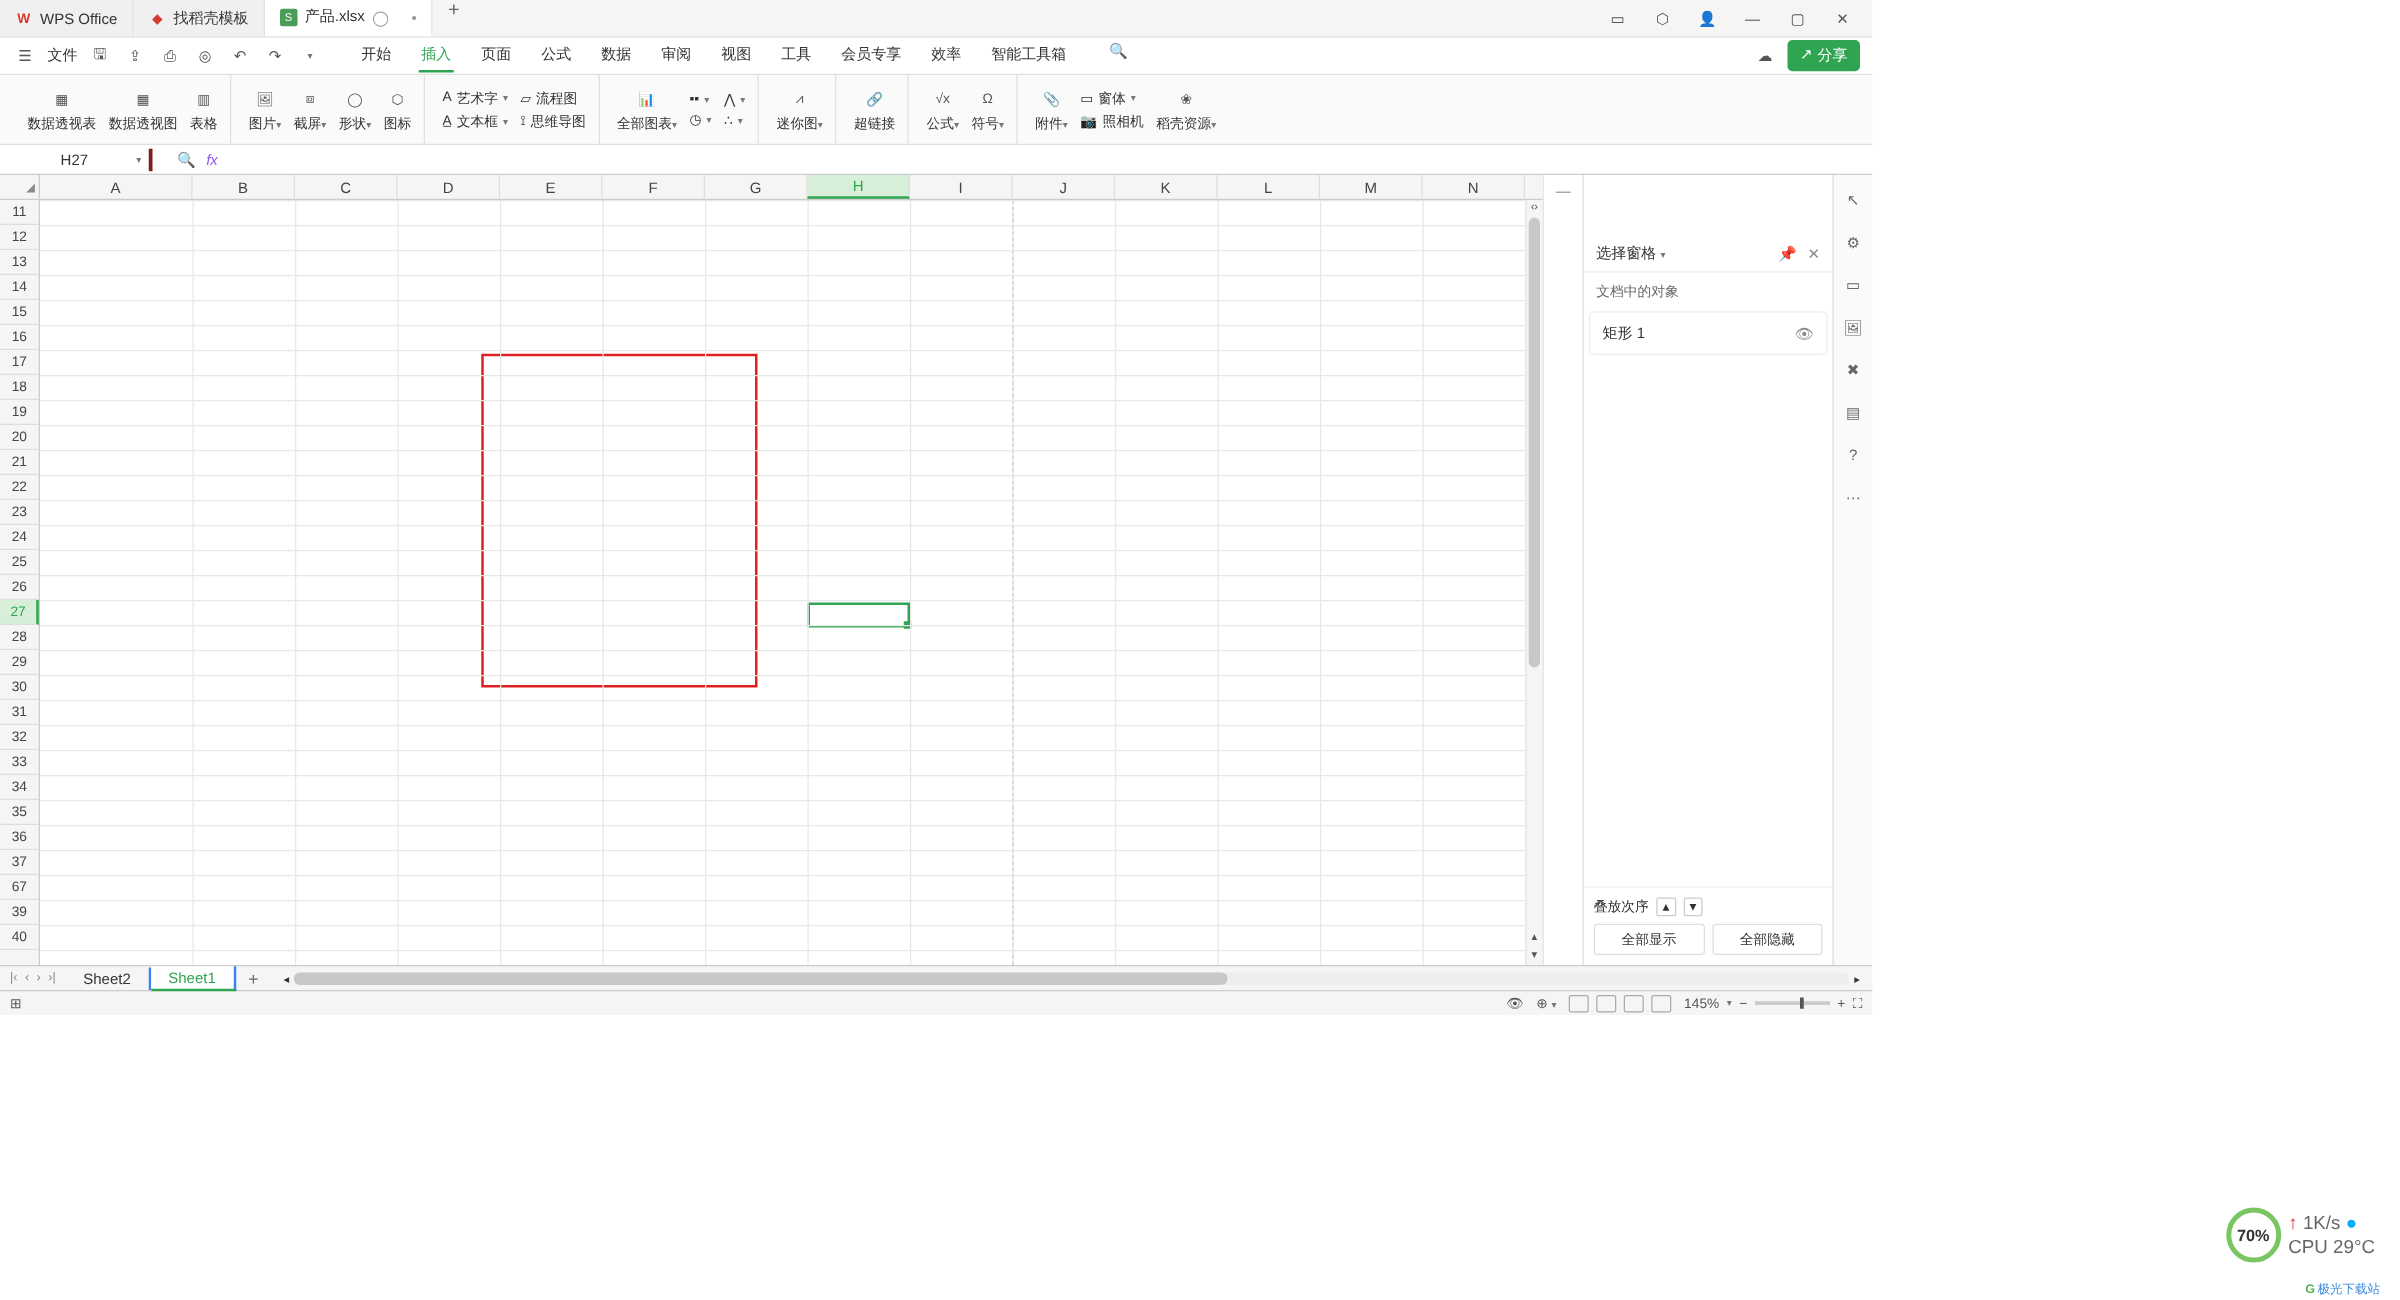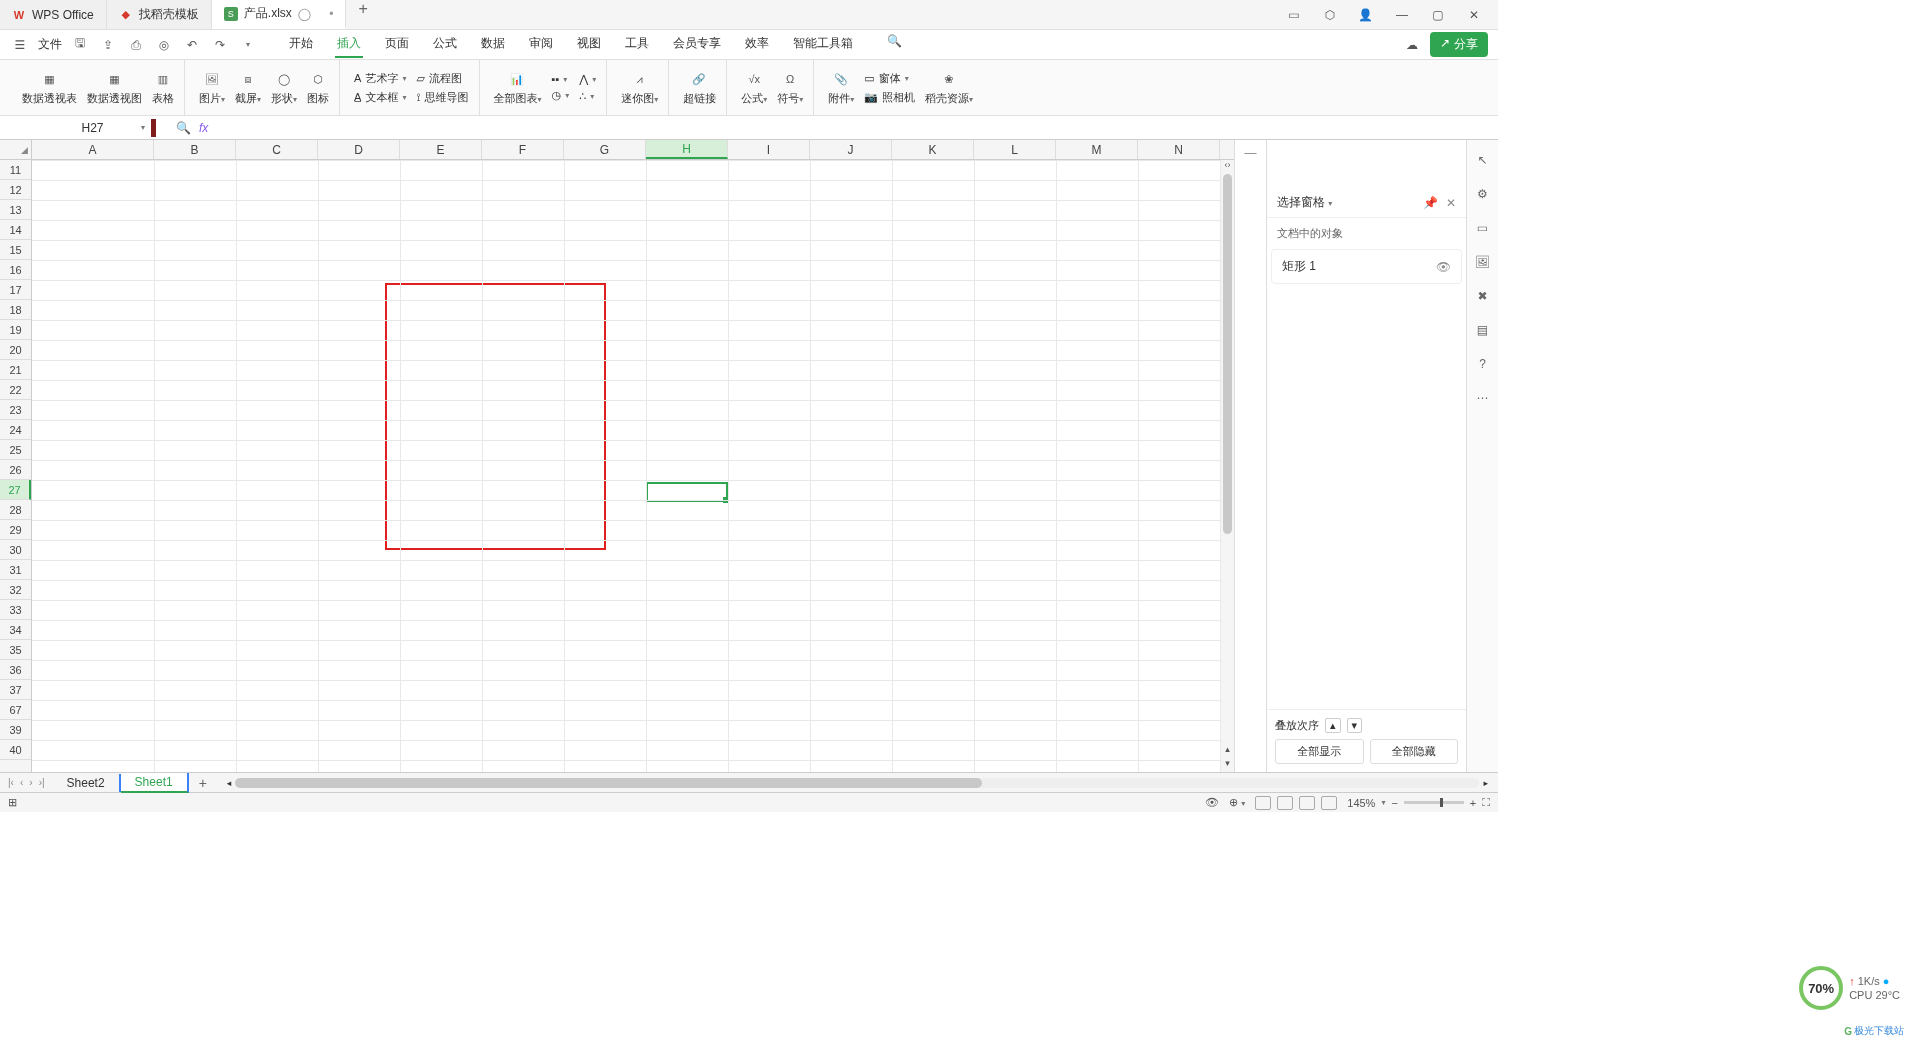--- a/index.html
+++ b/index.html
@@ -30,21 +30,21 @@
     
     .ribbon { height: 56px; display: flex; align-items: center; padding: 0 12px; gap: 4px; border-bottom: 1px solid #e0e0e0; background: #fafafa; }
     .ribbon-group { display: flex; gap: 10px; align-items: center; padding: 0 10px; border-right: 1px solid #e0e0e0; height: 100%; }
     .ribbon-item { display: flex; flex-direction: column; align-items: center; gap: 2px; cursor: pointer; font-size: 11px; color: #333; }
     .ribbon-icon { width: 20px; height: 20px; display: flex; align-items: center; justify-content: center; color: #555; }
     .ribbon-col { display: flex; flex-direction: column; gap: 4px; }
     .ribbon-row { display: flex; align-items: center; gap: 4px; font-size: 11px; }
     .drop { font-size: 8px; color: #777; }
     
     .formula-bar { height: 24px; display: flex; align-items: center; border-bottom: 1px solid #ccc; }
-    .name-box { width: 122px; padding: 2px 0; border-right: 5px solid #7f1d1d; display: flex; align-items: center; justify-content: center; position: relative; margin-left: 34px; }
+    .name-box { width: 122px; padding: 2px 0; border-right: 3px solid #7f1d1d; display: flex; align-items: center; justify-content: center; position: relative; }
     .name-box .drop { position: absolute; right: 6px; }
     .fx-area { display: flex; align-items: center; gap: 8px; padding-left: 20px; }
     .fx { font-style: italic; color: #8b5cf6; }
     
     .main { display: flex; height: calc(812px - 30px - 30px - 56px - 24px - 20px - 20px); }
     .sheet-area { flex: 1; position: relative; display: flex; flex-direction: column; }
     .col-headers { display: flex; height: 20px; border-bottom: 1px solid #ccc; background: #f5f5f5; }
     .corner { width: 32px; border-right: 1px solid #ccc; display:flex; align-items:center; justify-content:flex-end; padding-right:3px; color:#888; font-size:9px;}
     .col-h { border-right: 1px solid #ddd; text-align: center; font-size: 12px; color: #444; display:flex; align-items:center; justify-content:center; }
     .col-h.active-col { background: #d7efd9; color: #2fa551; border-bottom:2px solid #2fa551; font-weight:500;}
@@ -96,21 +96,21 @@
     .hscroll-thumb { position:absolute; left:0; width:60%; height:100%; background:#c8c8c8; border-radius:5px;}
     
     .status-bar { height: 20px; display: flex; align-items: center; padding: 0 8px; gap: 12px; border-top: 1px solid #ccc; background: #f5f5f5; font-size: 11px; color: #555; }
     .status-right { margin-left: auto; display: flex; align-items: center; gap: 10px; }
     .view-icons { display:flex; gap:6px; }
     .view-i { width:16px; height:14px; border:1px solid #aaa; border-radius:2px;}
     .zoom { display: flex; align-items: center; gap: 6px; }
     
     .floating-widget { position: absolute; right: 20px; bottom: 30px; display:flex; align-items:center; gap:6px; }
     .cpu-ring { width:44px; height:44px; border:4px solid #7ac662; border-radius:50%; display:flex; align-items:center; justify-content:center; font-size:13px; font-weight:bold; color:#333; background:#fff;}
-    .cpu-info { font-size:11px; color:#666; line-height:1.3;}
+    .cpu-info { font-size:15px; color:#666; line-height:1.3;}
     .cpu-info .up { color:#d33; }
     .dl-badge { position:absolute; right:16px; bottom:2px; font-size:10px; color:#3b8bdc; display:flex; align-items:center; gap:2px;}
     .dl-badge .g { color:#5bb05e; font-weight:bold;}
   </style>
 </head>
 <body>
 
 <div class="titlebar">
   <div class="tabs">
     <div class="tab">

